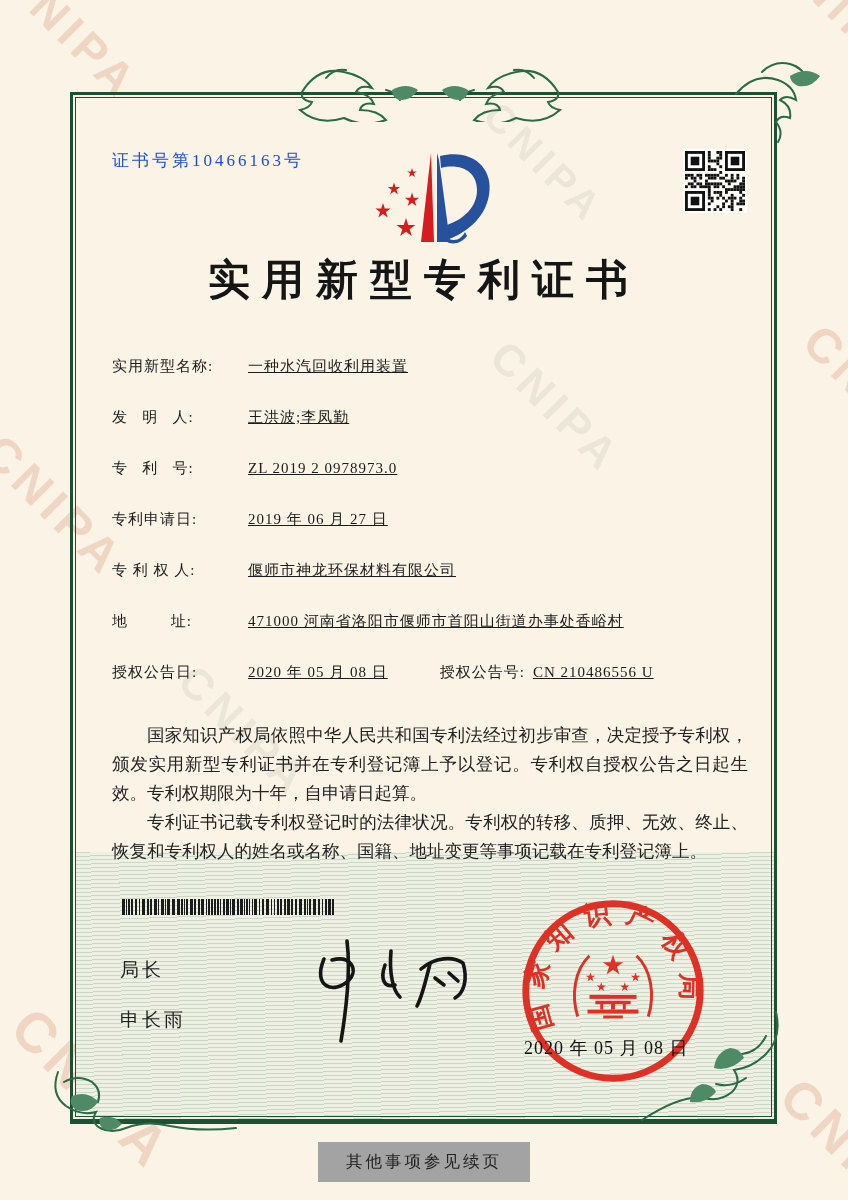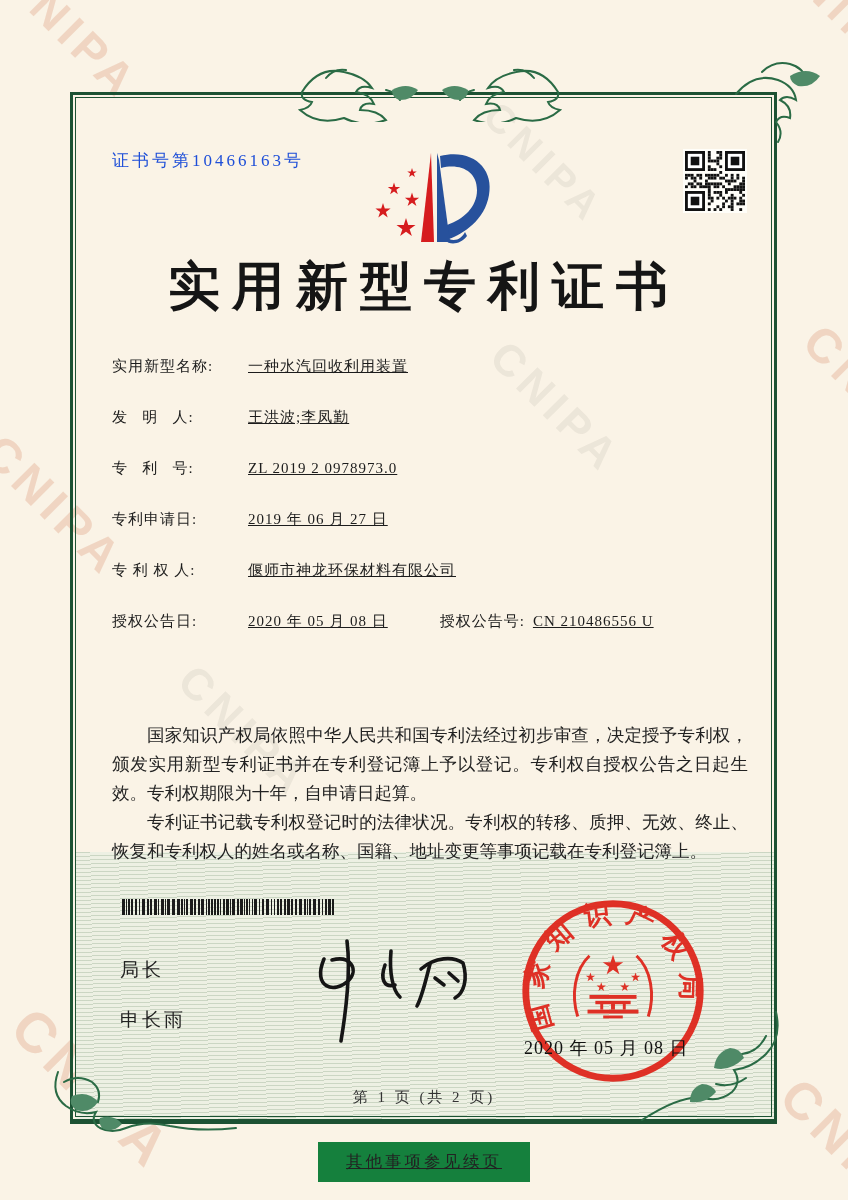--- a/index.html
+++ b/index.html
@@ -32,21 +32,21 @@
 
   .content { position:absolute; inset:0; z-index:4; }
 
   .cert-no { position:absolute; left:112px; top:149px; font-size:17px;
              letter-spacing:3px; color:#1d4ed8; }
 
   .logo { position:absolute; left:350px; top:140px; }
   .qr { position:absolute; left:683px; top:149px; background:#fffef9; padding:2px; }
 
   .title { position:absolute; left:0; top:252px; width:100%; text-align:center;
-           font-size:52px; font-weight:bold; letter-spacing:12px; color:#151515; }
+           font-size:42px; font-weight:bold; letter-spacing:12px; color:#151515; }
 
   .fields { position:absolute; left:112px; top:355px; width:600px; }
   .row { display:flex; margin-bottom:28px; font-size:15px; line-height:23px; }
   .row .label { flex:0 0 128px; white-space:pre; letter-spacing:1px; }
   .row .value { margin-left:8px; letter-spacing:1px; white-space:pre;text-decoration:underline; }
   .row .label2 { margin-left:52px; letter-spacing:1px; white-space:pre; }
 
   .body-text { position:absolute; left:112px; top:699px; width:636px;
                font-size:17.5px; line-height:1.66; text-align:justify; color:#222;margin-top:22px; }
   .body-text p { margin:0; text-indent:2em; }
@@ -61,22 +61,22 @@
                     stroke-linecap:round; stroke-linejoin:round; }
 
   .seal { position:absolute; left:515px; top:893px; opacity:0.93; }
   .seal-date { position:absolute; left:524px; top:1036px; width:190px;
                font-size:18px; letter-spacing:1px; color:#111; z-index:5; }
 
   .page-info { position:absolute; left:0; top:1088px; width:100%; text-align:center;
                font-size:15px; letter-spacing:3px; color:#333; }
 
   .footer-note { position:absolute; left:50%; top:1142px; transform:translateX(-50%);
-                 background:#15803d; padding:9px 28px; font-size:16.5px;
-                 letter-spacing:3px; color:#222; z-index:5;text-decoration:underline; }
+                 background:#a3a3a3; padding:9px 28px; font-size:16.5px;
+                 letter-spacing:3px; color:#222; z-index:5; }
 </style>
 </head>
 <body>
 
 <div class="page">
 
   <div class="wm outer" style="left:-14px;top:4px;font-size:46px;">CNIPA</div>
   <div class="wm outer" style="left:756px;top:-20px;font-size:46px;">CNIPA</div>
   <div class="wm outer" style="left:786px;top:368px;font-size:48px;">CNIPA</div>
   <div class="wm outer" style="left:-34px;top:478px;font-size:48px;">CNIPA</div>
@@ -298,20 +298,24 @@
       </div>
       <div class="row">
         <span class="label">专利申请日:</span>
         <span class="value">2019 年 06 月 27 日</span>
       </div>
       <div class="row">
         <span class="label">专 利 权 人:</span>
         <span class="value">偃师市神龙环保材料有限公司</span>
       </div>
       <div class="row">
+        <span class="label">地         址:</span>
+        <span class="value">471000 河南省洛阳市偃师市首阳山街道办事处香峪村</span>
+      </div>
+      <div class="row">
         <span class="label">授权公告日:</span>
         <span class="value">2020 年 05 月 08 日</span>
         <span class="label2">授权公告号:</span>
         <span class="value">CN 210486556 U</span>
       </div>
     </div>
 
     <div class="body-text">
       <p>国家知识产权局依照中华人民共和国专利法经过初步审查，决定授予专利权，颁发实用新型专利证书并在专利登记簿上予以登记。专利权自授权公告之日起生效。专利权期限为十年，自申请日起算。</p>
       <p>专利证书记载专利权登记时的法律状况。专利权的转移、质押、无效、终止、恢复和专利权人的姓名或名称、国籍、地址变更等事项记载在专利登记簿上。</p>
@@ -420,18 +424,17 @@
         <path d="M-36,26 C-43,4 -39,-22 -24,-36" stroke="#df2318" stroke-width="3" fill="none"></path>
         <path d="M36,26 C43,4 39,-22 24,-36" stroke="#df2318" stroke-width="3" fill="none"></path>
       </g>
       <defs>
         <polygon id="st2" points="0,-1 0.2245,-0.309 0.951,-0.309 0.363,0.118 0.588,0.809 0,0.382 -0.588,0.809 -0.363,0.118 -0.951,-0.309 -0.2245,-0.309"></polygon>
       </defs>
     </svg>
 
     <div class="seal-date">2020 年 05 月 08 日</div>
 
-    <div class="page-info">第 1 页 (共 2 页)</div>
 
     <div class="footer-note">其他事项参见续页</div>
 
   </div>
 </div>
 
 </body></html>

